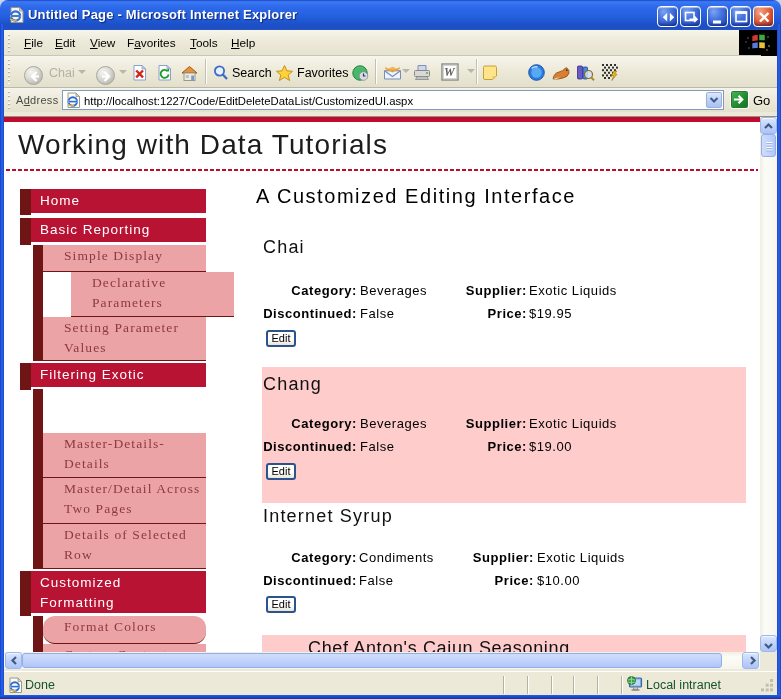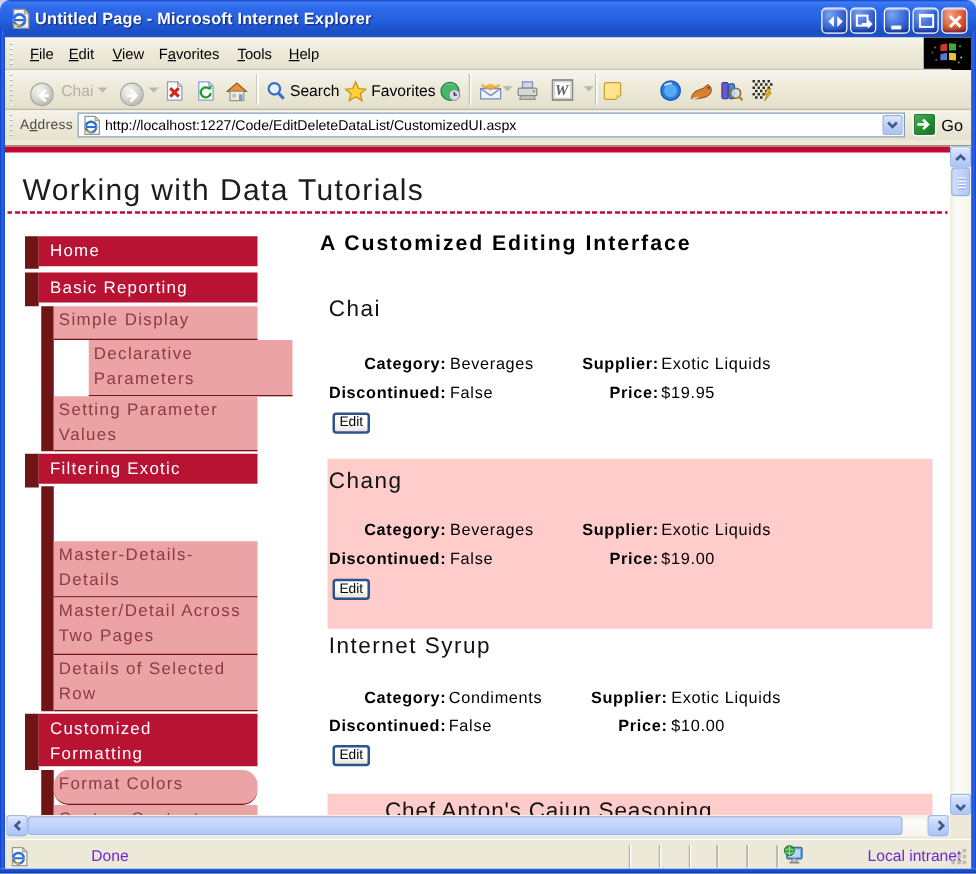--- a/index.html
+++ b/index.html
@@ -43,53 +43,53 @@
 #addrbox { position:absolute; left:58px; top:2px; width:662px; height:20px; background:#fff; border:1px solid #7f9db9; }
 #addrtext { position:absolute; left:21px; top:4px; font-size:11.3px; color:#000; white-space:nowrap; }
 #addrdrop { position:absolute; right:1px; top:1px; width:16px; height:16px; background:linear-gradient(180deg,#dfe8fb,#c0d2f8 45%,#abc1f0); border:1px solid #9ab0d8; border-radius:2px; }
 #gobtn { position:absolute; left:726px; top:2px; width:19px; height:19px; border-radius:3px; background:linear-gradient(135deg,#4eb65a,#1f8b2c 60%,#15701f); border:1px solid #fff; box-shadow:0 0 0 1px #2a7a35 inset; }
 #golabel { position:absolute; left:749px; top:5px; font-size:13px; color:#000; }
 #chromebottom { position:absolute; left:4px; top:112px; width:773px; height:5px; background:#ECE9D8; border-bottom:1px solid #94927f; }
 
 
 #page { position:absolute; left:4px; top:117px; width:756px; height:535px; background:#fff; overflow:hidden; }
 #redbar { position:absolute; left:0; top:0; width:756px; height:5px; background:#c00a30; }
-#sitetitle { position:absolute; left:14px; top:22px; font-size:24px; color:#1c1c1c; letter-spacing:1.1px; }
+#sitetitle { position:absolute; left:14px; top:12px; font-size:28px; color:#1c1c1c; letter-spacing:1.1px; }
 #crumbs { position:absolute; left:446px; top:16px; width:288px; font-size:13px; font-weight:bold; color:#000; line-height:15px; letter-spacing:0.95px; }
 #crumbs a { color:#b81237; }
 #dashline { position:absolute; left:2px; top:52px; width:752px; height:2px;
   background-image:repeating-linear-gradient(90deg,#c00a30 0 4px,transparent 4px 6px); }
 
 
 .m-parent { position:absolute; left:27px; width:175px; background:#b91334; color:#fff; font-size:13.5px; letter-spacing:1px; }
 .m-parent .txt { position:absolute; left:9px; top:2px; line-height:20px; }
 .m-block { position:absolute; left:16px; width:11px; background:#701516; }
 .m-strip { position:absolute; left:29px; width:10px; background:#701516; }
 .m-child { position:absolute; left:39px; width:163px; background:#eca3a6; color:#8b3a40; font-size:13.5px; border-bottom:1px solid #701516; }
-.m-child .txt { position:absolute; left:4px; top:1px; line-height:20px; letter-spacing:1.1px; white-space:nowrap; }
-
-
-.h1 { position:absolute; left:252px; font-size:17px; font-weight:bold; color:#000; letter-spacing:1.55px; }
+.m-child .txt { position:absolute; left:21px; top:1px; line-height:20px; letter-spacing:1.1px; white-space:nowrap;font-family:Liberation Serif, serif; }
+
+
+.h1 { position:absolute; left:252px; font-size:20px; font-weight:normal; color:#000; letter-spacing:1.55px; }
 .prod { position:absolute; left:259px; font-size:18px; color:#111; letter-spacing:1.2px; }
 .lab { position:absolute; font-size:13px; font-weight:bold; color:#000; letter-spacing:0.55px; white-space:nowrap; }
 .val { position:absolute; font-size:13px; color:#000; letter-spacing:0.55px; white-space:nowrap; }
 .editbtn { position:absolute; left:262px; width:30px; height:17px; border:2px solid #2b548e; border-radius:3px; background:linear-gradient(180deg,#ffffff 55%,#e8e4d8); font-size:11px; color:#000; text-align:center; line-height:13px; }
 .pinkbox { position:absolute; left:258px; width:484px; background:#ffcccc; }
 
 
 #vscroll { position:absolute; left:760px; top:117px; width:17px; height:535px; background:linear-gradient(90deg,#f0efe2,#fcfcf8 30%,#f6f5ec); }
 #hscroll { position:absolute; left:4px; top:652px; width:756px; height:17px; background:linear-gradient(180deg,#f0efe2,#fcfcf8 30%,#f6f5ec); }
 .sbtn { position:absolute; border-radius:3px; border:1px solid #9cb9ee; background:linear-gradient(180deg,#dce6fb,#c2d3fa 50%,#aec4f5); box-shadow:inset 0 1px 0 #f0f5ff; }
 .sthumbv { position:absolute; left:1px; width:15px; border-radius:3px; border:1px solid #92aee8; background:linear-gradient(90deg,#cfdcfc,#c2d3fa 50%,#b0c6f8); }
 .sthumbh { position:absolute; top:1px; height:15px; border-radius:3px; border:1px solid #92aee8; background:linear-gradient(180deg,#cfdcfc,#c2d3fa 50%,#b0c6f8); }
 
 
 #statusbar { position:absolute; left:4px; top:671px; width:773px; height:24px; background:#ECE9D8; border-top:1px solid #fff; }
 #statusbar .sep { position:absolute; top:4px; width:2px; height:18px; background:linear-gradient(90deg,#b5b2a0 0 1px,#fff 1px 2px); }
-#statusbar .stext { position:absolute; top:6px; font-size:12.5px; color:#6d28d9;margin-left:48px; }
+#statusbar .stext { position:absolute; top:6px; font-size:12.5px; color:#14532d; }
 .ticon { position:absolute; }
 .circbtn { position:absolute; top:10px; width:19px; height:19px; border-radius:50%;
   background:radial-gradient(circle at 35% 30%, #f4f4f0 0%, #dddDD8 40%, #bdbdb6 75%, #a8a8a0 100%);
   border:1px solid #a9a79c; }
 .ddarrow { position:absolute; width:0; height:0; border-left:4px solid transparent; border-right:4px solid transparent; border-top:4px solid #b9b6aa; }
 .tool-lbl { position:absolute; top:10px; font-size:12.5px; color:#000; }
 .graytxt { color:#b4b1a4; }
 </style>
 </head>
 <body>

